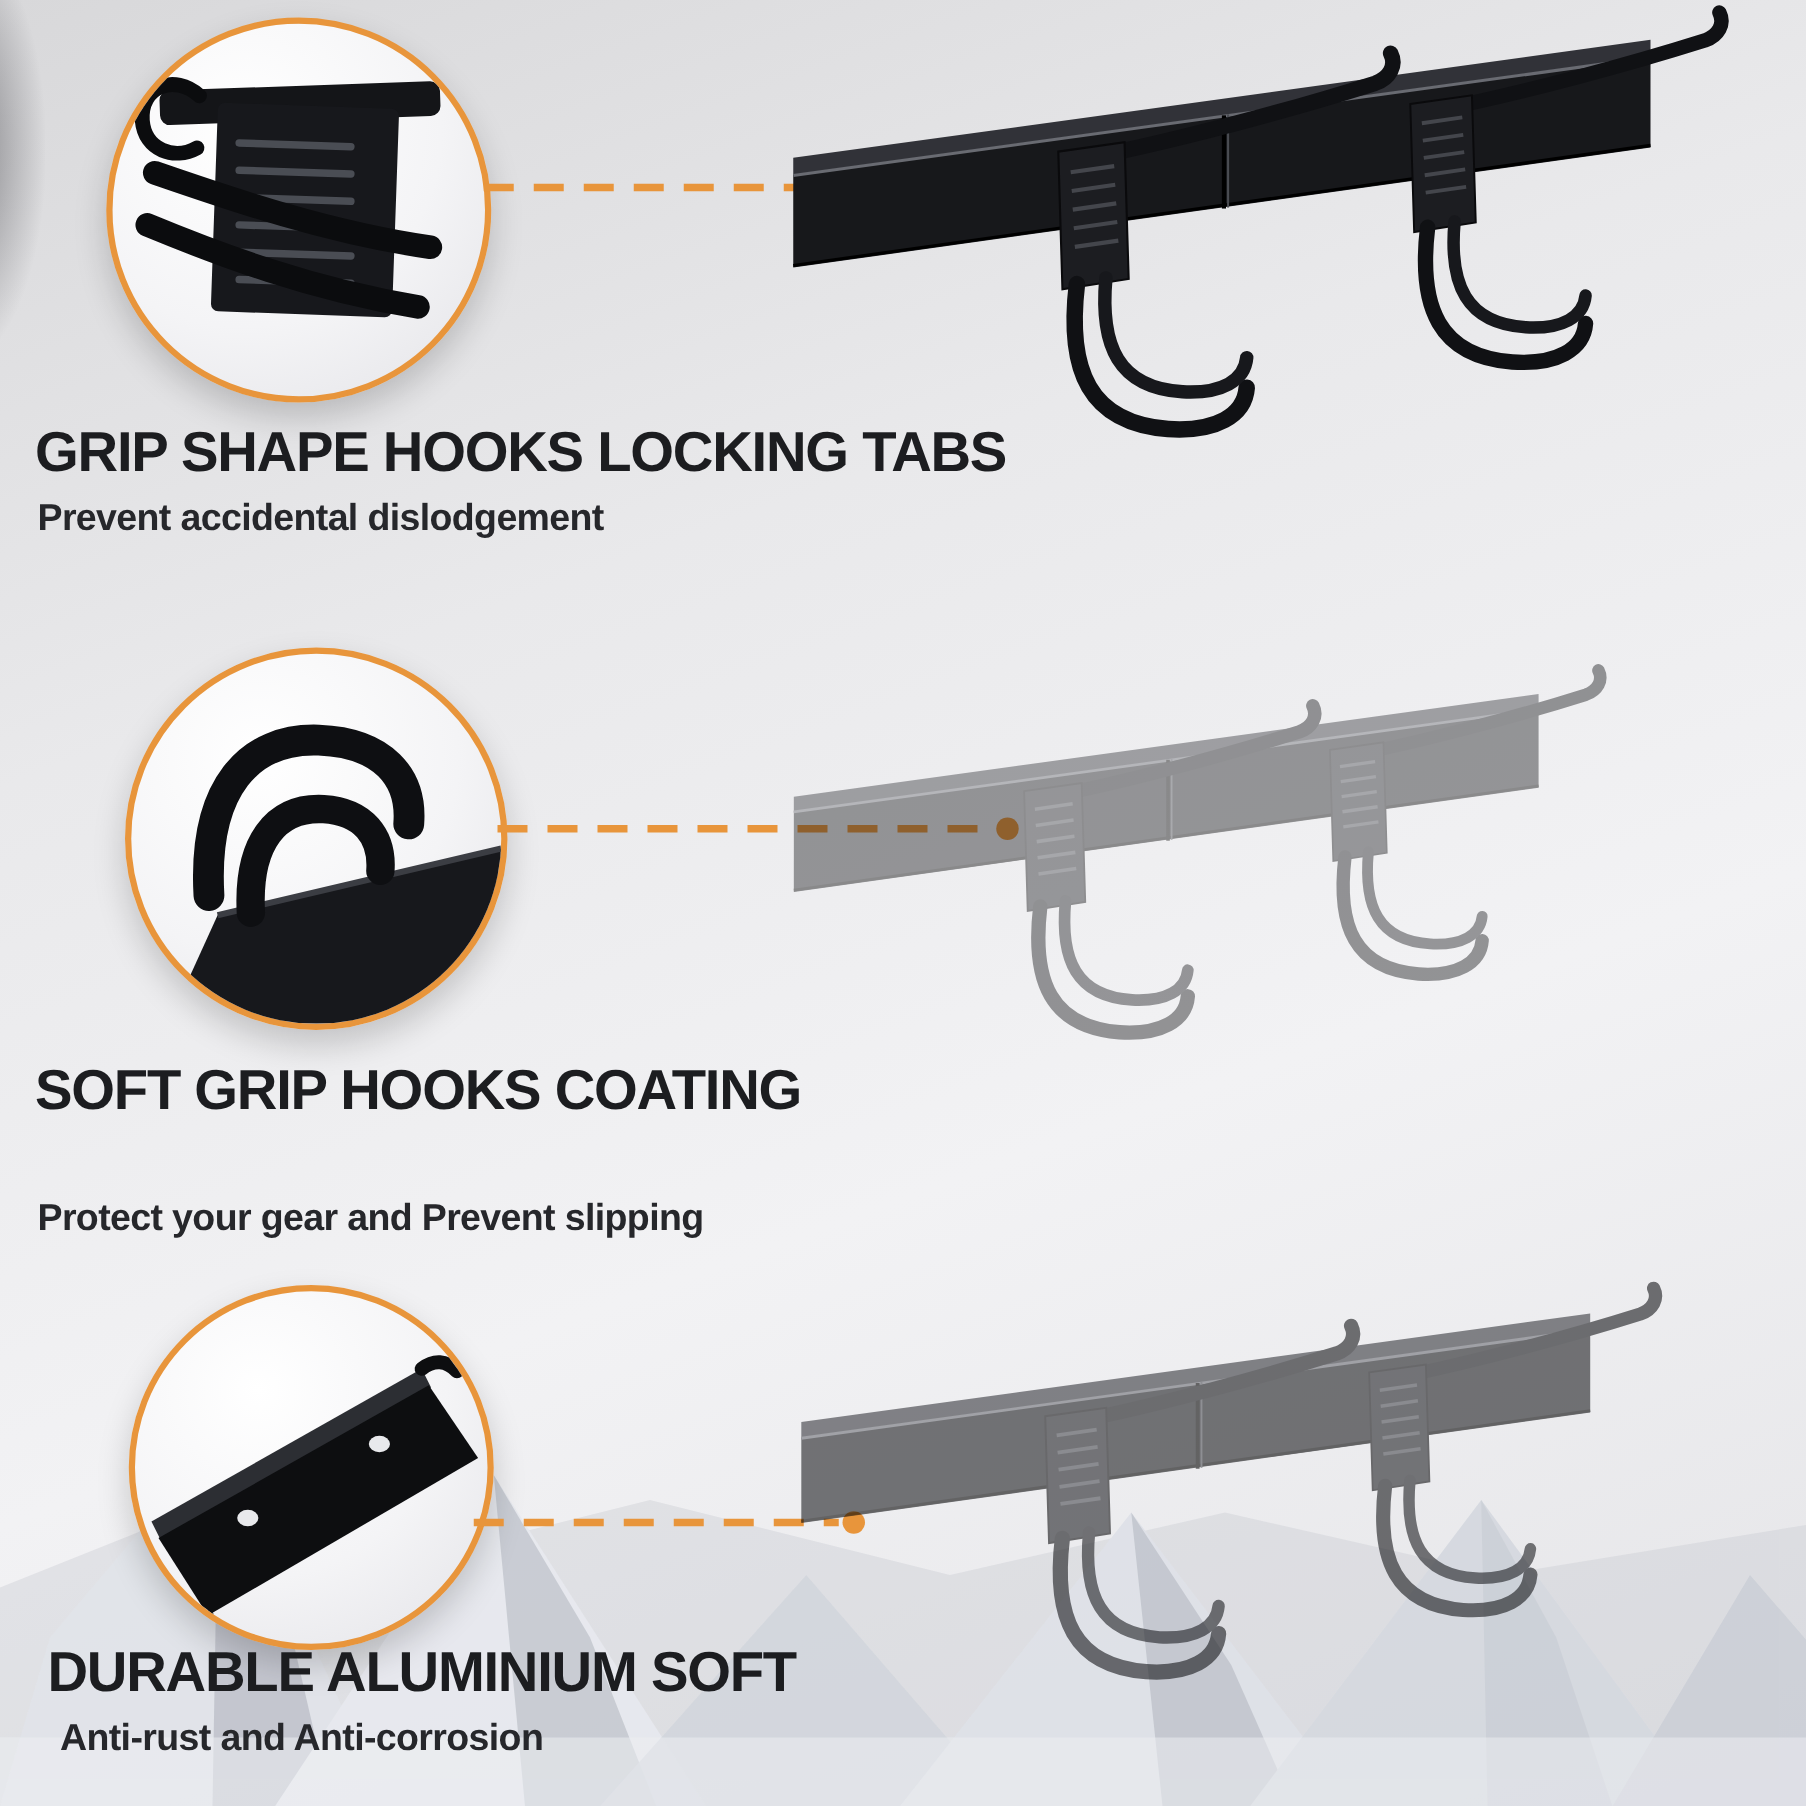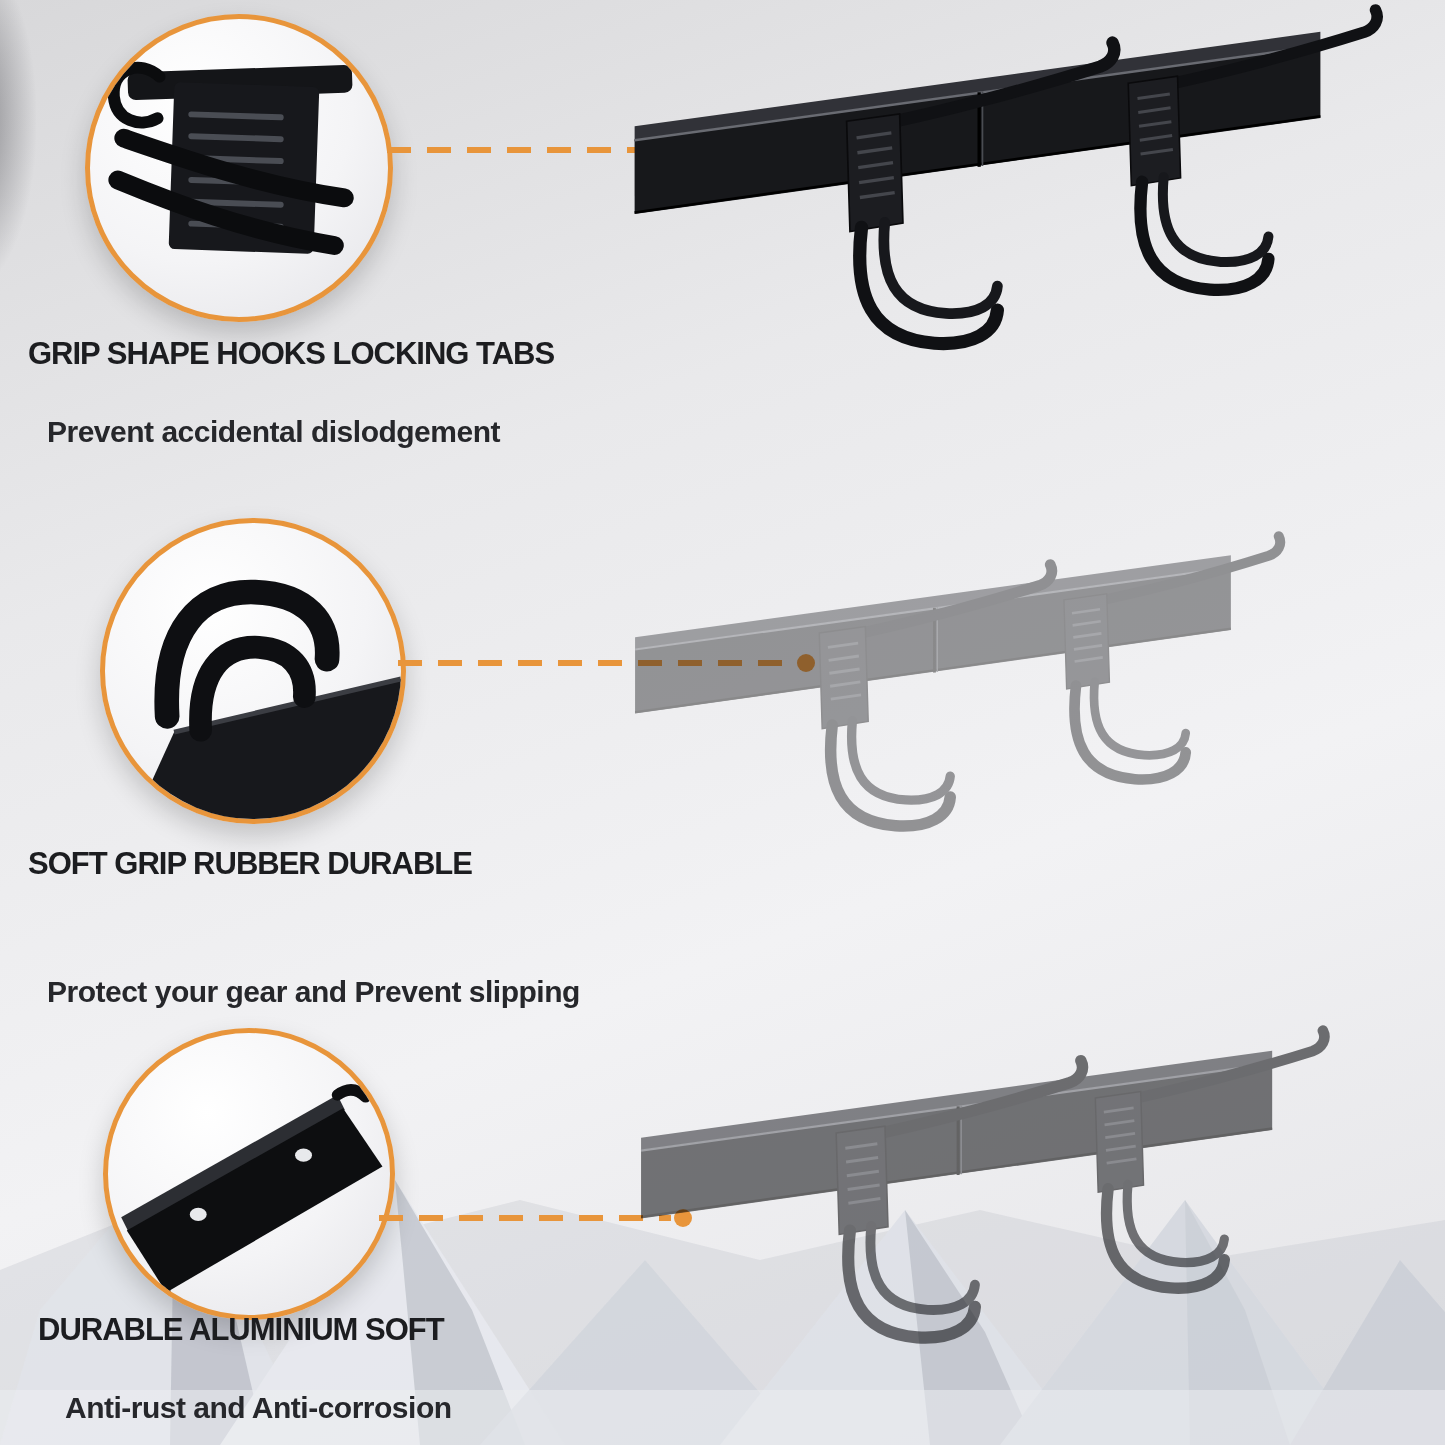--- a/index.html
+++ b/index.html
@@ -26,27 +26,27 @@
     border:5px solid #E8953B;
     background:radial-gradient(circle at 35% 28%,#ffffff 0%,#f4f4f6 55%,#e3e3e7 100%);
     box-shadow:0 12px 26px rgba(0,0,0,.18);
     overflow:hidden;
   }
   .callout svg{display:block;width:100%;height:100%;}
   .connector{position:absolute;}
   .product{position:absolute;}
   .feature-title{
     position:absolute;
-    font-weight:700;font-size:31px;letter-spacing:-1px;
+    font-weight:700;font-size:45px;letter-spacing:-1px;
     color:#1c1d20;margin:0;white-space:nowrap;
   }
   .feature-subtitle{
     position:absolute;
     font-weight:700;font-size:30px;letter-spacing:-0.5px;
-    color:#26272b;margin:17px;white-space:nowrap;
+    color:#26272b;margin:0;white-space:nowrap;
   }
   .faded-42{opacity:.42;}
   .faded-58{opacity:.58;}
 </style>
 </head>
 <body>
 
 <svg width="0" height="0" style="position:absolute">
   <defs>
     <g id="hookunit">
@@ -145,21 +145,21 @@
 
     <svg class="connector" style="left:396px;top:651px" width="425" height="24">
       <line x1="2" y1="12" x2="398" y2="12" stroke="#E8953B" stroke-width="6" stroke-dasharray="24 16"></line>
       <circle cx="410" cy="12" r="9" fill="#E8953B"></circle>
     </svg>
 
     <svg class="product faded-42" style="left:625px;top:512px" width="662" height="324" viewBox="0 -50 920 450">
       <use href="#rack"></use>
     </svg>
 
-    <h2 class="feature-title" style="left:28px;top:846px">SOFT GRIP RUBBER DURABLE</h2>
+    <h2 class="feature-title" style="left:28px;top:846px">SOFT GRIP HOOKS COATING</h2>
     <p class="feature-subtitle" style="left:30px;top:958px">Protect your gear and Prevent slipping</p>
   </section>
 
   <section>
     <div class="callout" style="left:103px;top:1028px;width:282px;height:282px">
       <svg viewBox="0 0 300 300">
         <polygon points="14,196 244,66 252,82 22,212" fill="#2c2e33"></polygon>
         <polygon points="20,210 250,80 292,142 62,276" fill="#0d0e10"></polygon>
         <path d="M244,66 q16,-12 30,2" fill="none" stroke="#0d0e10" stroke-width="12" stroke-linecap="round"></path>
         <path d="M62,276 q-14,12 -30,2" fill="none" stroke="#0d0e10" stroke-width="10" stroke-linecap="round"></path>

